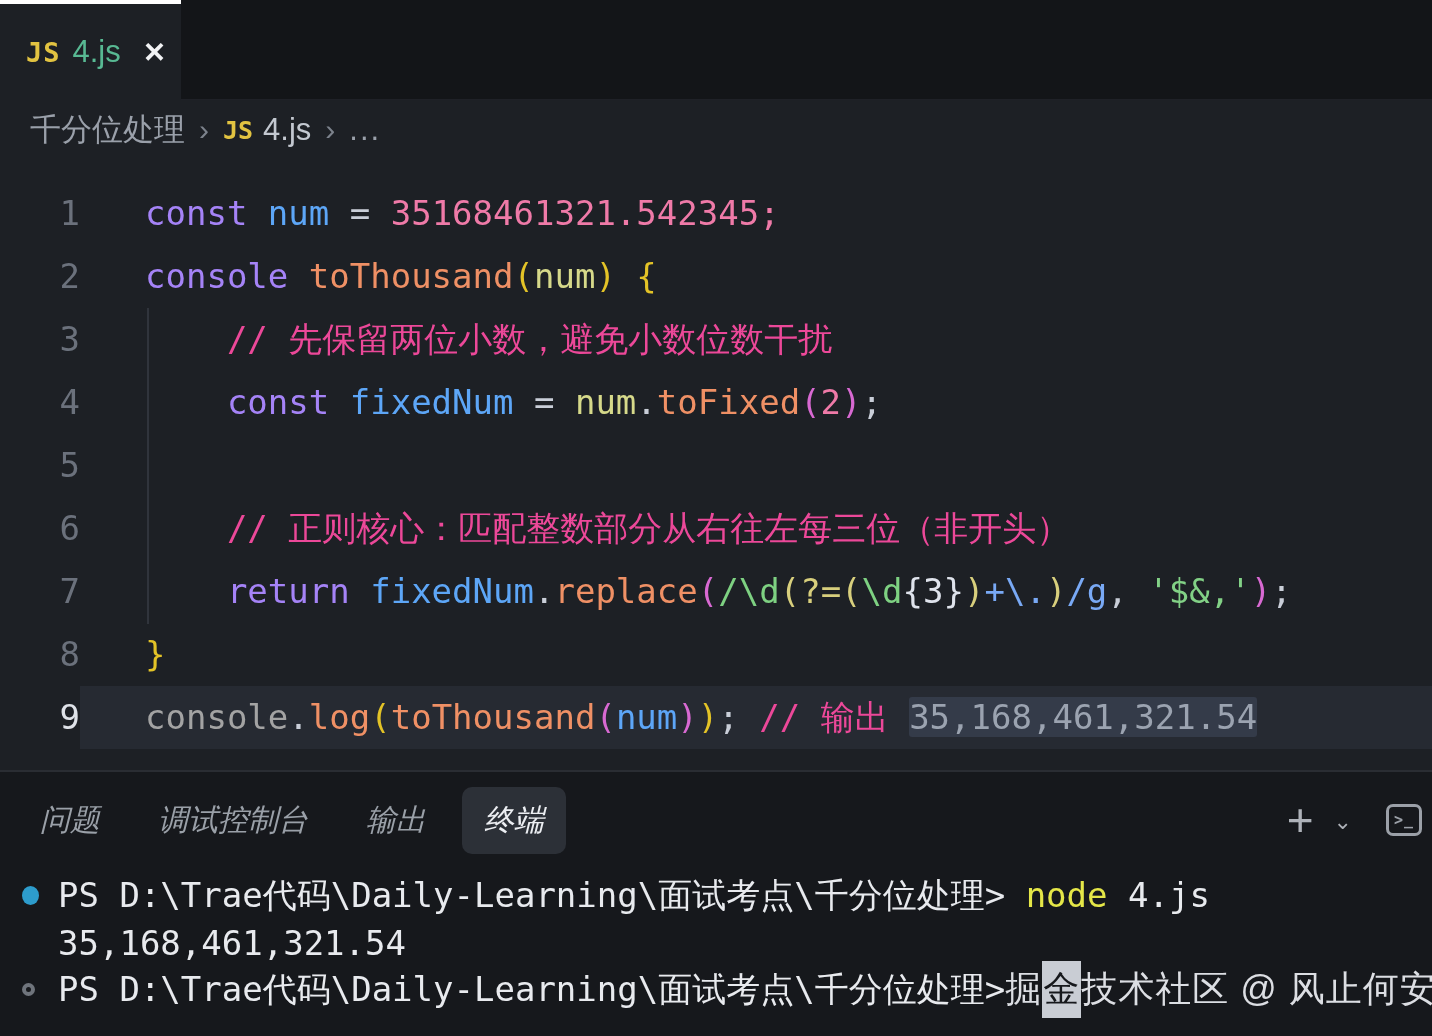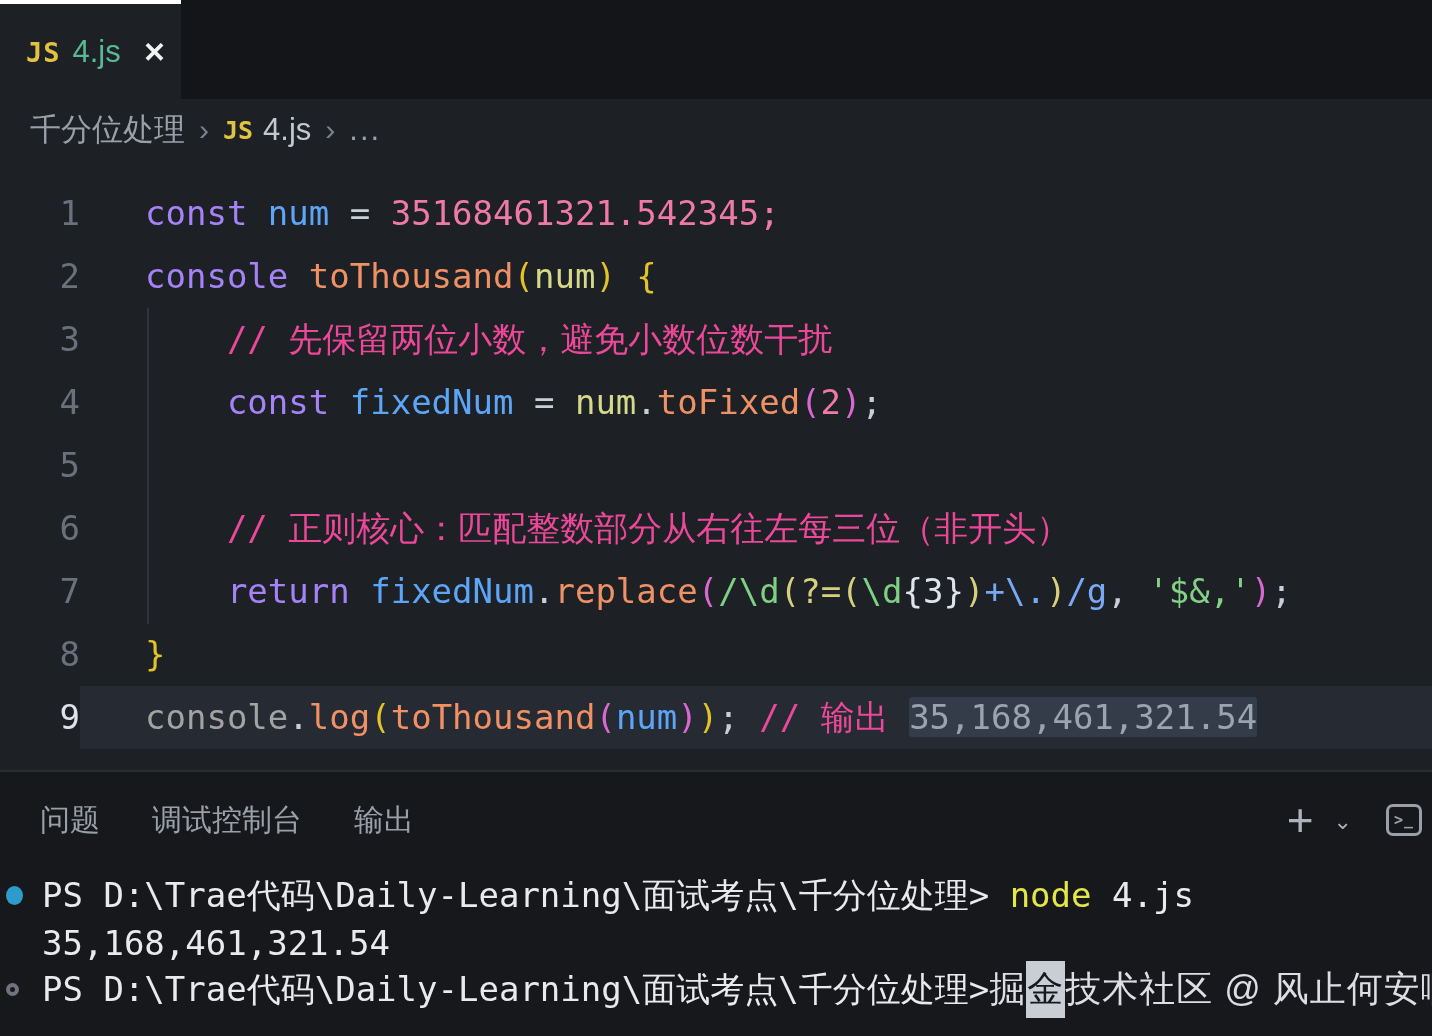--- a/index.html
+++ b/index.html
@@ -53,35 +53,35 @@
   .tk-rew  { color:#dfe3ec; }
   .tk-b1   { color:#e3c327; }
   .tk-b2   { color:#d869d2; }
   .tk-tw   { color:#e8eaee; }
   .tk-ty   { color:#e5e748; }
 
   
   .panel { flex:1; background:#16181c; border-top:2px solid #2a2d33; display:flex;
            flex-direction:column; }
   .panel-header { height:96px; display:flex; align-items:center; padding:0 10px 0 18px; }
-  .panel-tabs { display:flex; align-items:flex-end; gap:8px; }
+  .panel-tabs { display:flex; align-items:flex-end; gap:14px;font-style:italic; }
   .ptab { color:#9aa0a8; font-size:30px; padding:13px 22px; cursor:pointer; border-radius:10px; }
   .ptab.active { background:#2c3037; color:#eceef2; }
   .panel-actions { margin-left:auto; display:flex; align-items:center; gap:20px; }
   .icon-plus { color:#aeb2b9; font-size:46px; font-weight:200; line-height:1; }
   .icon-chevron { color:#aeb2b9; font-size:22px; transform:translateY(2px); }
   .term-glyph { width:36px; height:32px; border:3px solid #9ba0a8; border-radius:7px;
                 display:flex; align-items:center; justify-content:center; margin-left:14px; }
   .term-glyph span { color:#9ba0a8; font-size:15px; font-weight:bold;
                      font-family:"DejaVu Sans Mono", monospace; letter-spacing:1px; }
   .shell-label { color:#c6cad2; font-size:30px; white-space:nowrap; }
 
   
   .terminal { flex:1; font-family:"DejaVu Sans Mono", monospace; font-size:34px;
-              color:#e8eaee; padding:4px 0 0 6px; }
+              color:#e8eaee; padding:4px 0 0 22px; }
   .trow { display:flex; align-items:center; height:47px; white-space:pre; }
   .tbullet { width:36px; flex:none; display:flex; align-items:center; justify-content:flex-start; }
   .dot-filled { width:17px; height:19px; border-radius:50%; background:#2d9ccc; }
   .dot-hollow { width:13px; height:13px; border-radius:50%; border:4px solid #6f747c; }
   .ttext { white-space:pre; }
   .watermark { font-family:"Liberation Sans", sans-serif; font-size:36px; color:#dcdee3;
                letter-spacing:1px; }
   .wm-cursor { display:inline-block; background:#c9cdd4; color:#16181c; padding:4px 1px; }
 </style>
 </head>
@@ -145,20 +145,21 @@
       <span class="code"><span class="tk-obj">console</span><span class="tk-pun">.</span><span class="tk-fn">log</span><span class="tk-b1">(</span><span class="tk-fn">toThousand</span><span class="tk-b2">(</span><span class="tk-var">num</span><span class="tk-b2">)</span><span class="tk-b1">)</span><span class="tk-pun">;</span><span> </span><span class="tk-cmt">// 输出 </span><span class="tk-cmthl">35,168,461,321.54</span></span>
     </div>
   </div>
 
   <div class="panel">
     <div class="panel-header">
       <div class="panel-tabs">
         <span class="ptab">问题</span>
         <span class="ptab">调试控制台</span>
         <span class="ptab">输出</span>
+        <span class="ptab active">终端</span>
       </div>
       <div class="panel-actions">
         <span class="icon-plus">+</span>
         <span class="icon-chevron">⌄</span>
         <span class="term-glyph">
             <span>&gt;_</span>
           </span>
       </div>
     </div>
 

